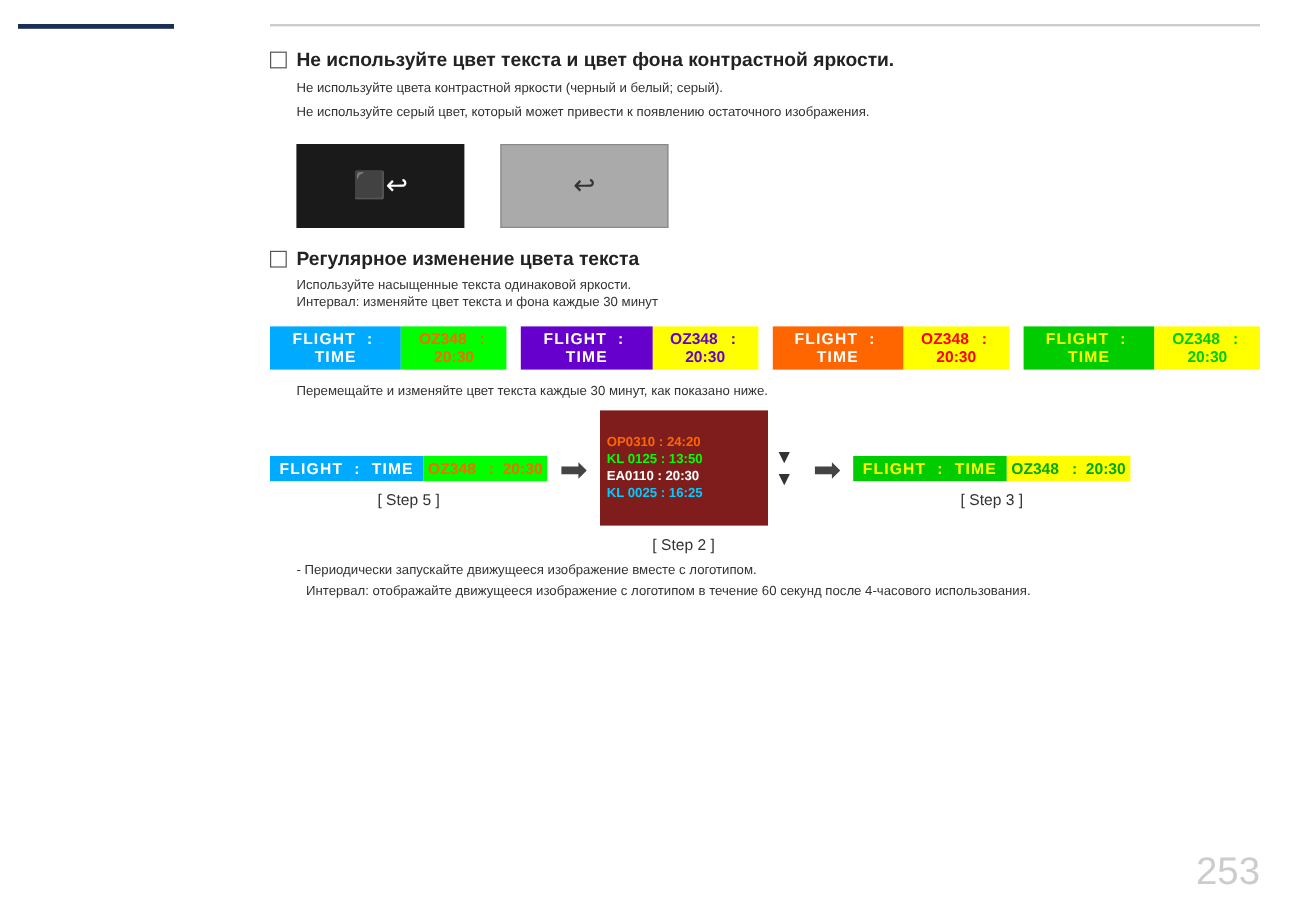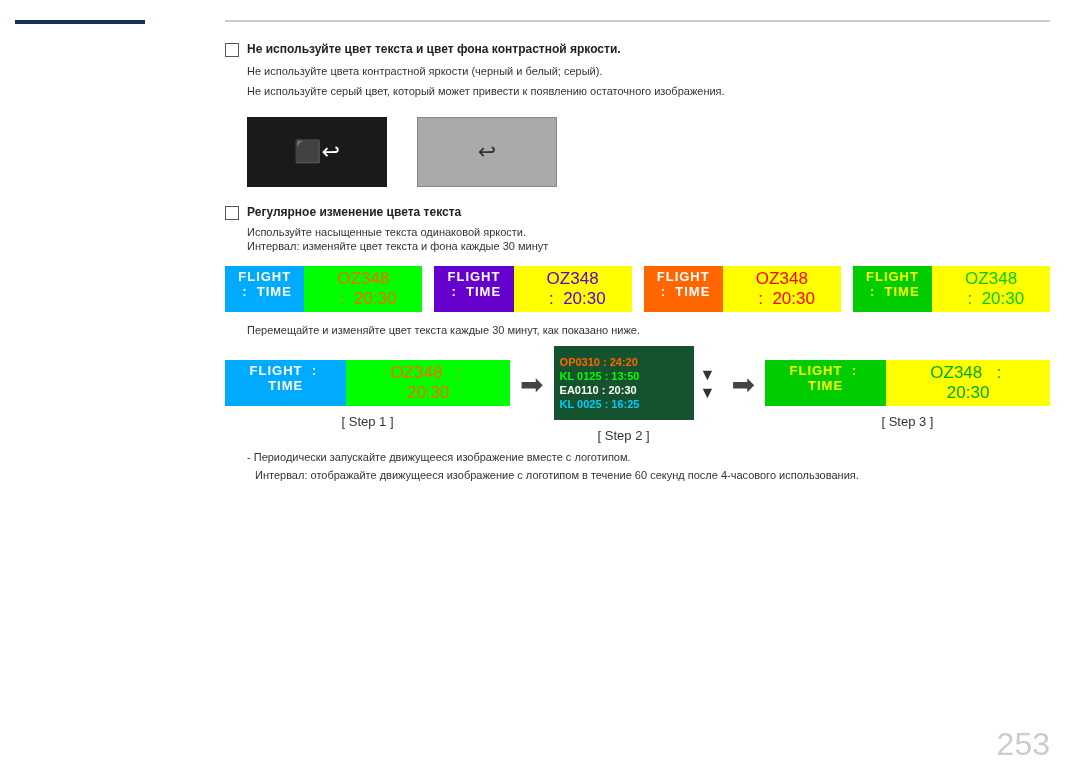--- a/index.html
+++ b/index.html
@@ -63,21 +63,21 @@
     .checkbox-icon {
       width: 14px;
       height: 14px;
       border: 1px solid #555;
       margin-right: 8px;
       margin-top: 1px;
       flex-shrink: 0;
     }
 
     .rule-text {
-      font-size: 12px;
+      font-size: 16px;
       color: #222;
       font-weight: bold;
     }
 
     .sub-text {
       font-size: 11px;
       color: #333;
       margin-left: 22px;
       margin-bottom: 3px;
       line-height: 1.5;
@@ -142,23 +142,23 @@
 
     .flight-top {
       padding: 3px 8px;
       font-size: 13px;
       font-weight: bold;
       letter-spacing: 1px;
       text-align: center;
     }
 
     .flight-bottom {
-      padding: 3px 24px;
-      font-size: 17px;
-      font-weight: normal;
+      padding: 3px 4px;
+      font-size: 13px;
+      font-weight: bold;
       text-align: center;
     }
 
     
     .v1-top { background: #00aaff; color: #ffffff; }
     .v1-bot { background: #00ff00; color: #ff6600; }
 
     
     .v2-top { background: #6600cc; color: #ffffff; }
     .v2-bot { background: #ffff00; color: #6600cc; }
@@ -188,22 +188,22 @@
 
     .step-label {
       font-size: 13px;
       color: #333;
       margin-top: 8px;
       text-align: center;
     }
 
     
     .step2-display {
-      background: #14532d;
-      padding: 9px 6px;
+      background: #7f1d1d;
+      padding: 20px 6px;
       min-width: 140px;
     }
 
     .step2-row {
       font-size: 11px;
       font-weight: bold;
       padding: 1px 0;
     }
 
     .s2r1 { color: #ff6600; }
@@ -222,21 +222,21 @@
     .bottom-note {
       font-size: 11px;
       color: #333;
       margin-left: 22px;
       margin-top: 6px;
     }
 
     
     .page-number {
       position: absolute;
-      bottom: 0;
+      bottom: 18px;
       right: 30px;
       font-size: 32px;
       color: #cccccc;
       font-weight: 300;
       text-align: center;
     }
   </style>
 </head>
 <body>
 
@@ -303,21 +303,21 @@
       <span>Перемещайте и изменяйте цвет текста каждые 30 минут, как показано ниже.</span>
     </div>
 
     <div class="steps-section">
 
       <div class="step-block">
         <div class="flight-card">
           <div class="flight-top" style="background:#00aaff;color:#ffffff;">FLIGHT &nbsp;:&nbsp; TIME</div>
           <div class="flight-bottom" style="background:#00ff00;color:#ff6600;">OZ348 &nbsp;&nbsp;:&nbsp; 20:30</div>
         </div>
-        <div class="step-label">[ Step 1 ]</div>
+        <div class="step-label">[ Step 5 ]</div>
       </div>
 
       <div class="arrow-right">➡</div>
 
       <div class="step-block">
         <div class="step2-display">
           <div class="step2-row s2r1">OP0310 :  24:20</div>
           <div class="step2-row s2r2">KL 0125 :  13:50</div>
           <div class="step2-row s2r3">EA0110 :  20:30</div>
           <div class="step2-row s2r4">KL 0025 :  16:25</div>

